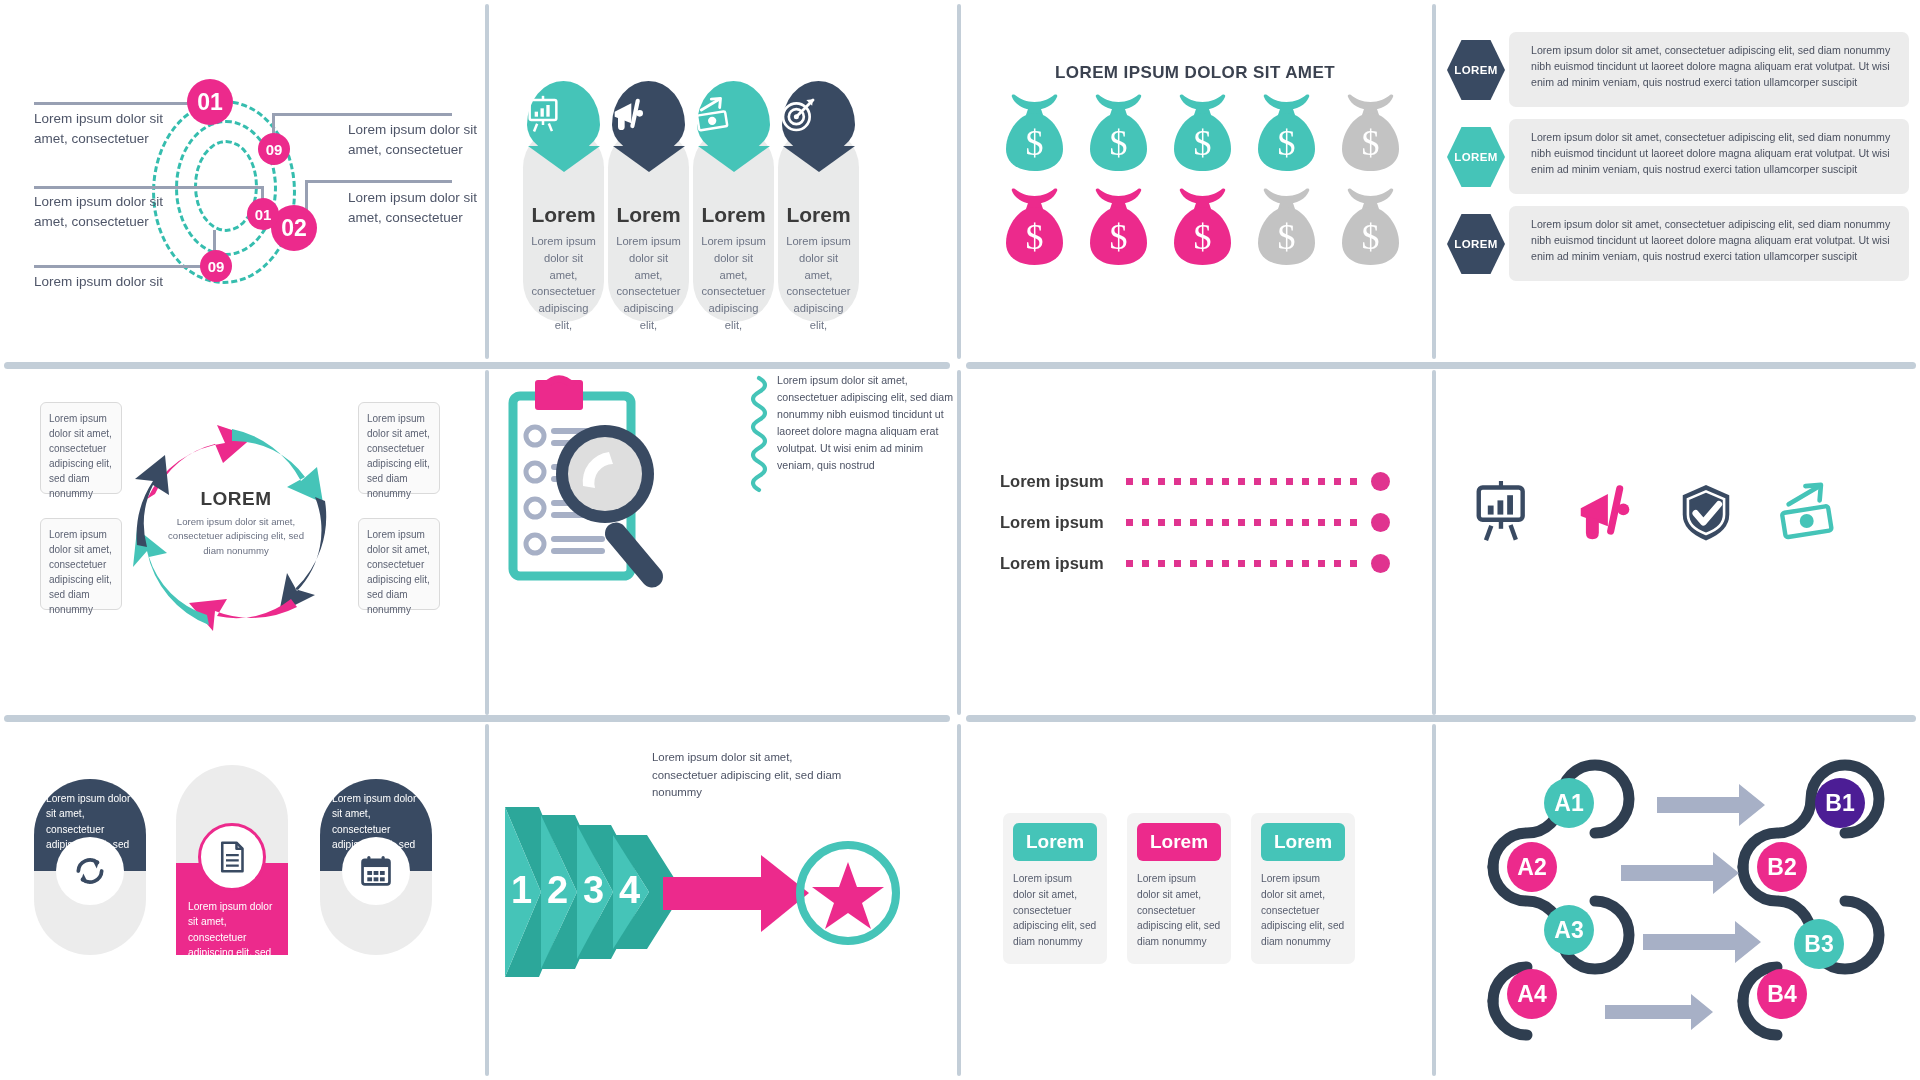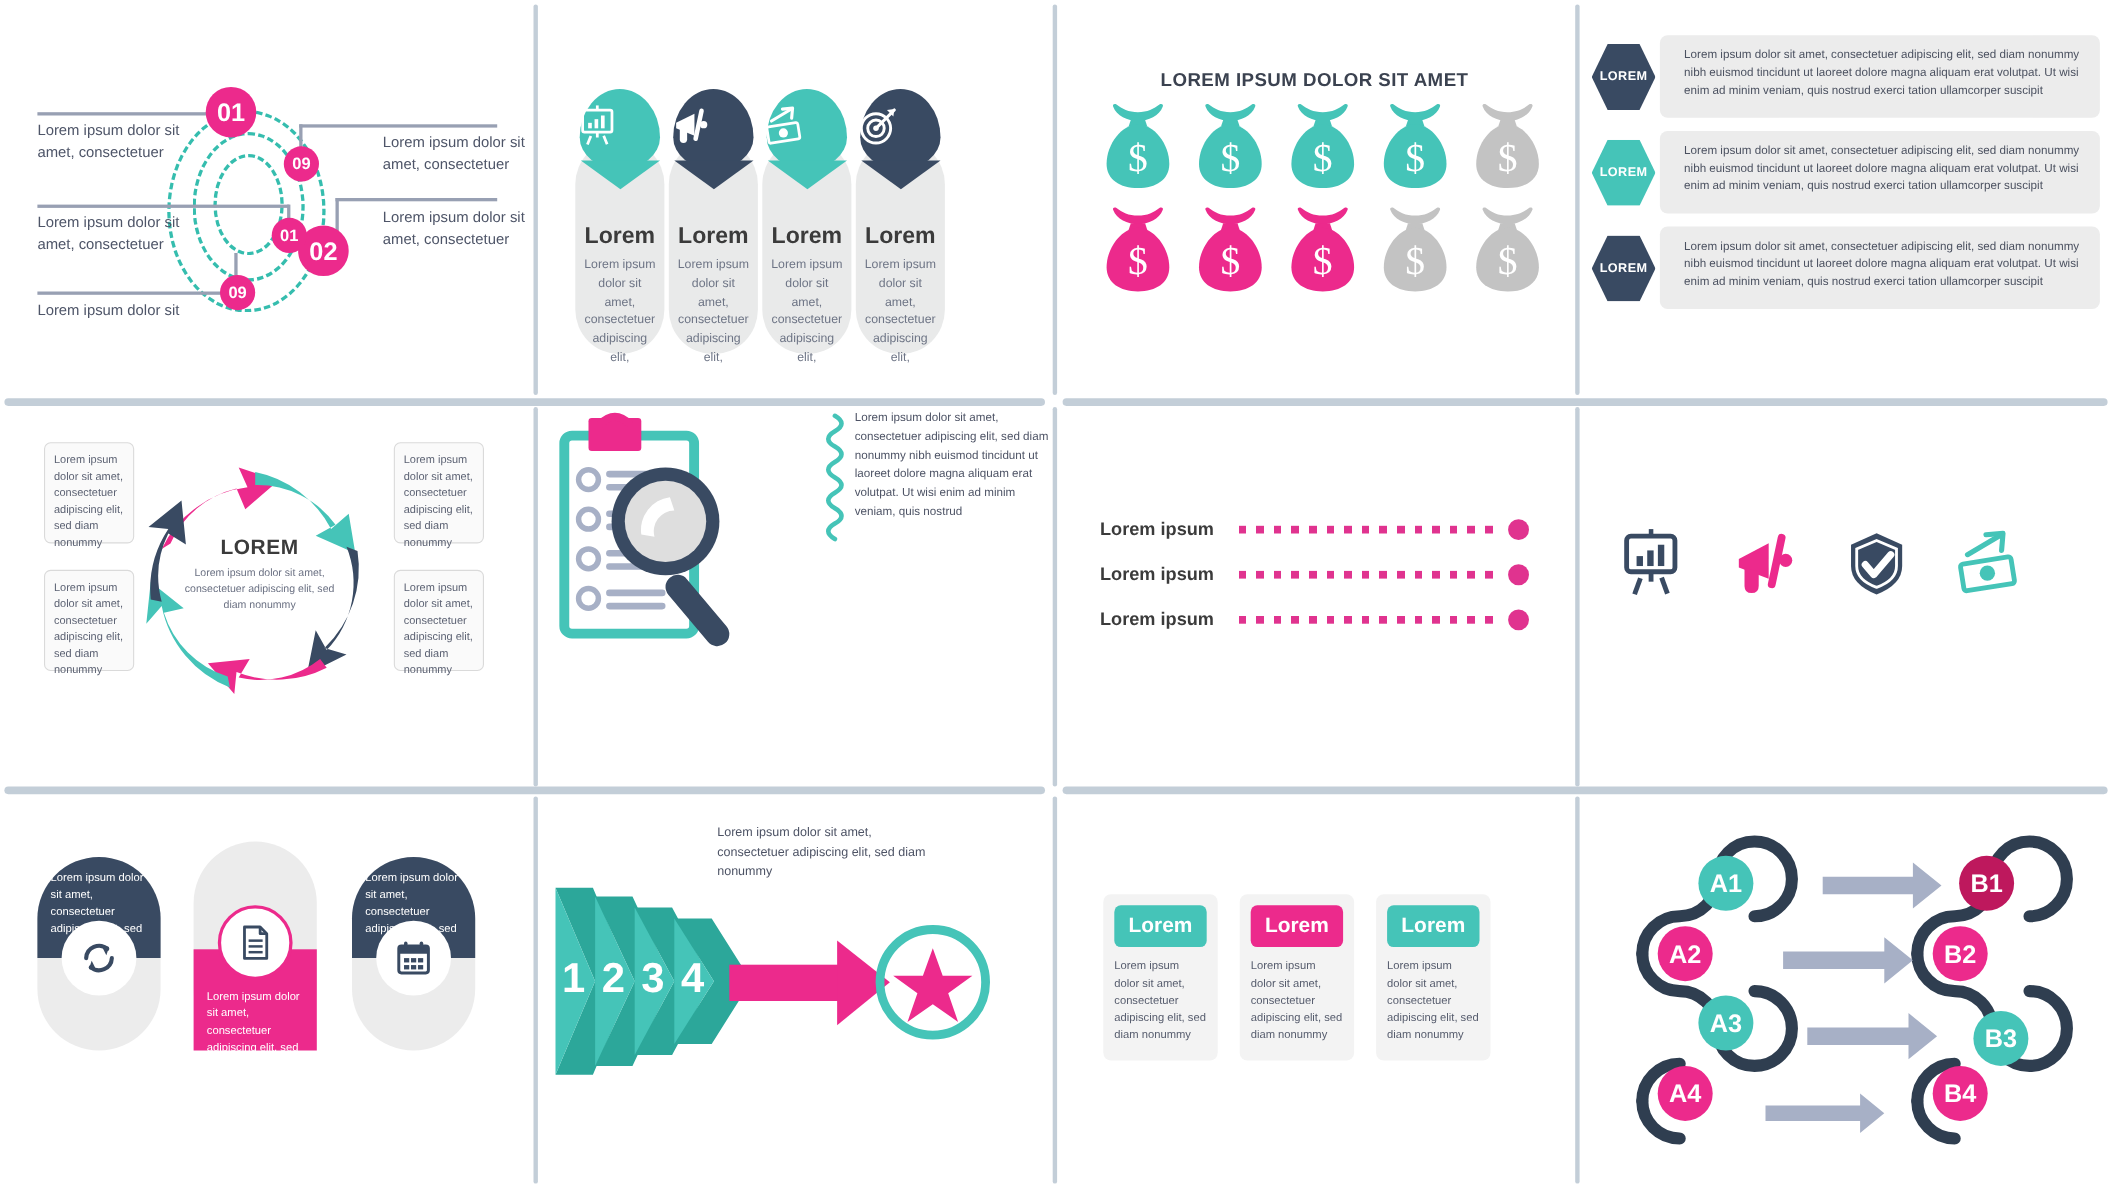--- a/index.html
+++ b/index.html
@@ -605,21 +605,21 @@
     <div class="node" style="left:74px;top:123px;background:#ec2a8c;">
       <span>A2</span>
     </div>
     <div class="node" style="left:111px;top:186px;background:#45c4b8;">
       <span>A3</span>
     </div>
     <div class="node" style="left:74px;top:250px;background:#ec2a8c;">
       <span>A4</span>
     </div>
 
-    <div class="node" style="left:348px;top:59px;background:#be185d;">
+    <div class="node" style="left:382px;top:59px;background:#4c1d95;">
       <span>B1</span>
     </div>
     <div class="node" style="left:324px;top:123px;background:#ec2a8c;">
       <span>B2</span>
     </div>
     <div class="node" style="left:361px;top:200px;background:#45c4b8;">
       <span>B3</span>
     </div>
     <div class="node" style="left:324px;top:250px;background:#ec2a8c;">
       <span>B4</span>

